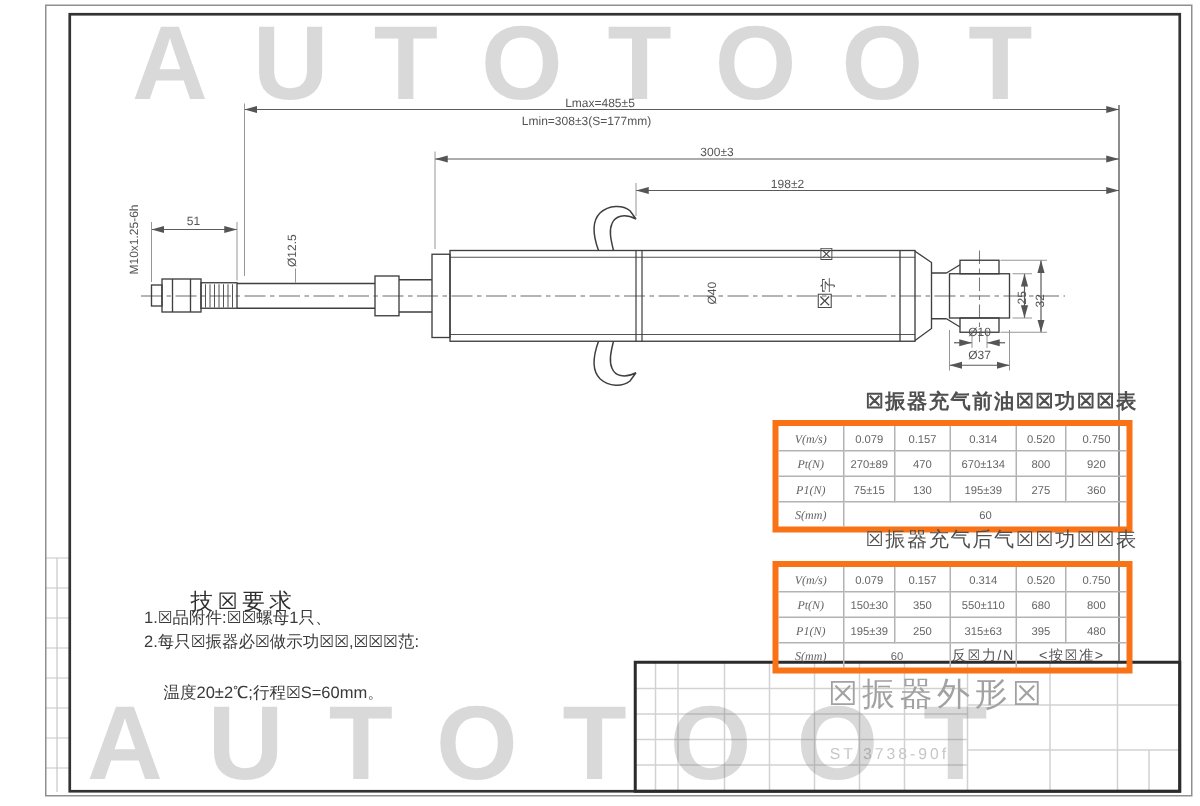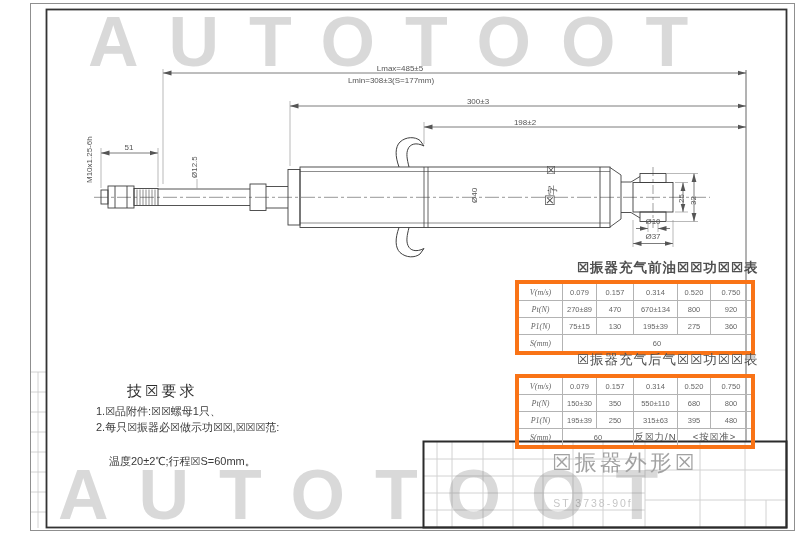--- a/index.html
+++ b/index.html
@@ -171,21 +171,21 @@
     <div class="c">250</div>
     <div class="c">315±63</div>
     <div class="c">395</div>
     <div class="c lc">480</div>
     <div class="c lab lr">S(mm)</div>
     <div class="c sp2 lr">60</div>
     <div class="c big lr">反☒力/N</div>
     <div class="c sp2 big lc lr">&lt;按☒准&gt;</div>
   </div>
 
-  <span class="req-title" style="left:127px;top:382px;">技☒要求</span>
+  <span class="req-title" style="left:127px;top:392px;">技☒要求</span>
   <span class="req" style="left:96px;top:404px;">1.☒品附件:☒☒螺母1只、</span>
   <span class="req" style="left:96px;top:420px;">2.每只☒振器必☒做示功☒☒,☒☒☒范:</span>
   <span class="req" style="left:109px;top:454px;">温度20±2℃;行程☒S=60mm。</span>
 
   <span class="tb-title" style="left:552px;top:448px;">☒振器外形☒</span>
   <span class="tb-code" style="left:528px;top:497px;width:130px;">ST 3738-90f</span>
 
 </div>
 
 </body></html>

